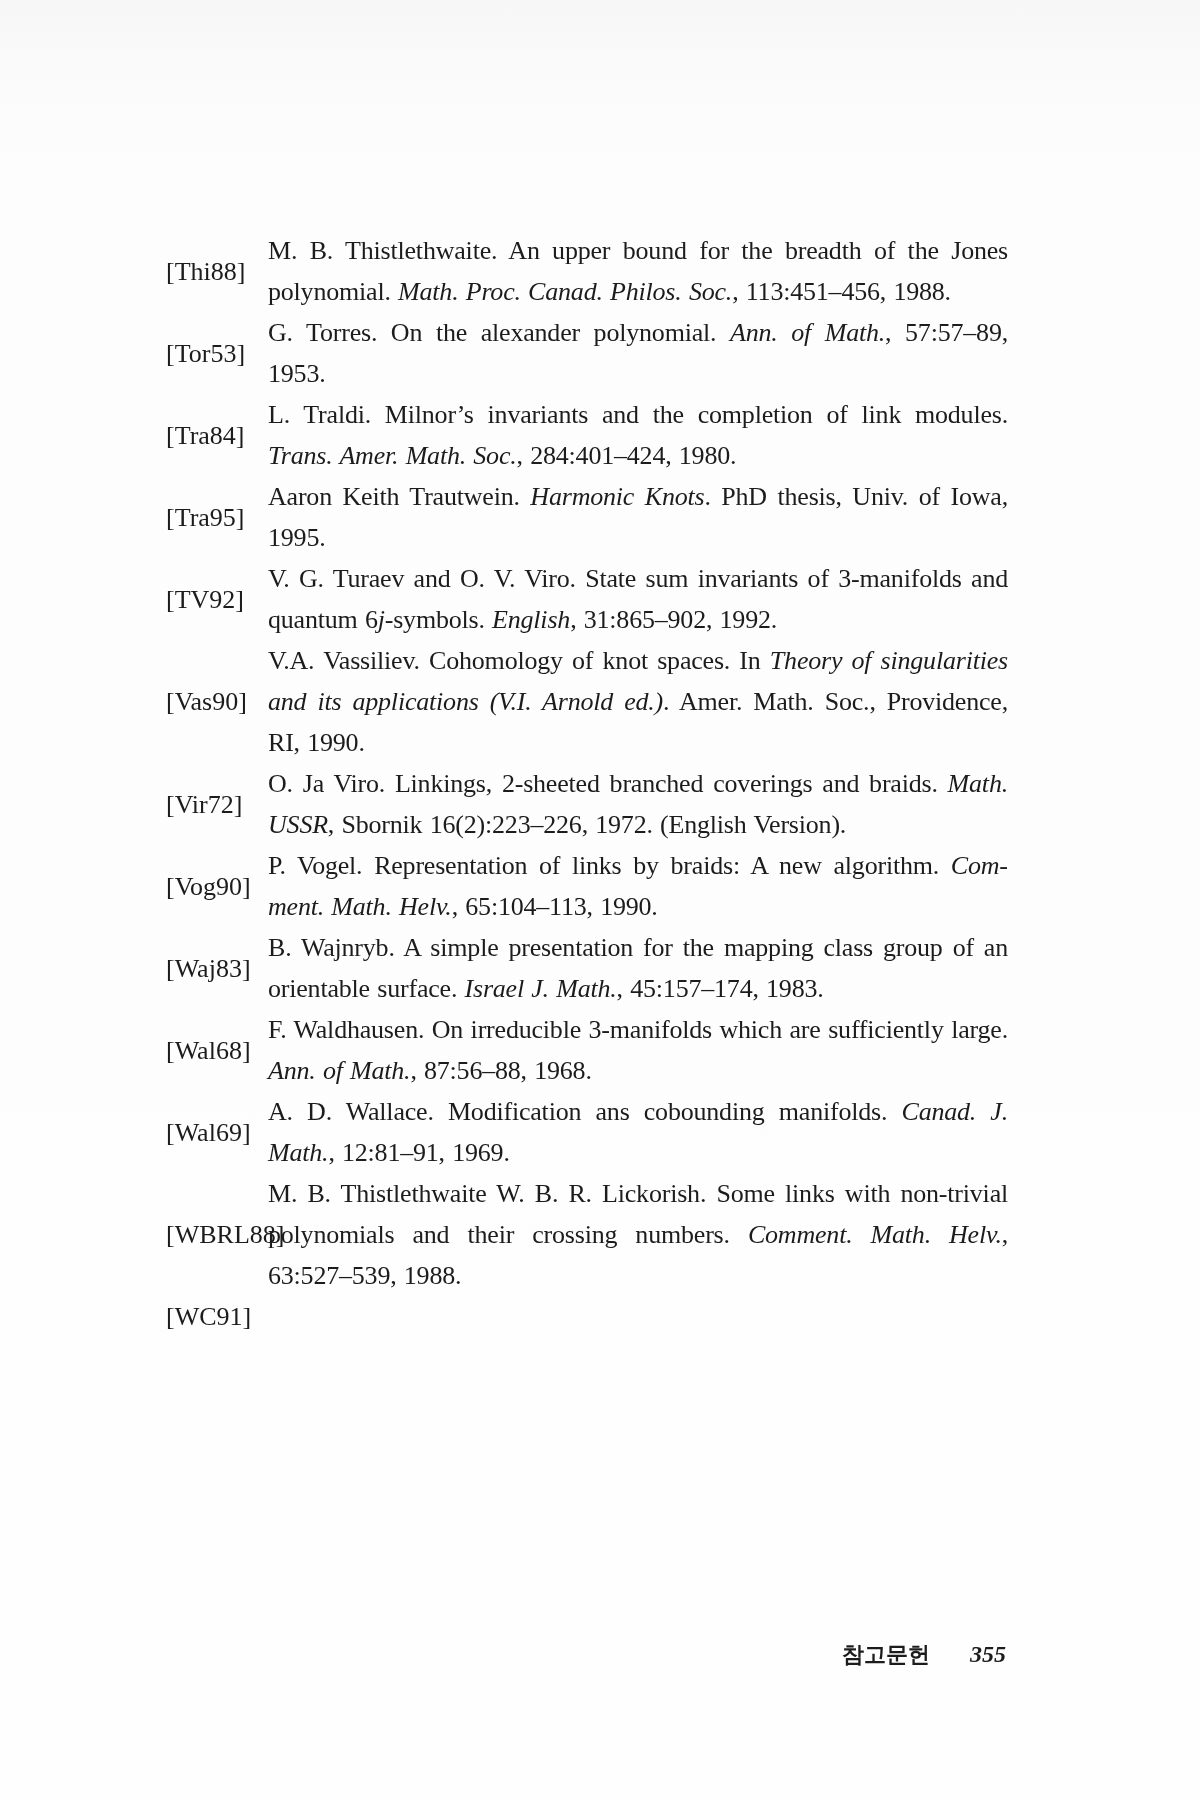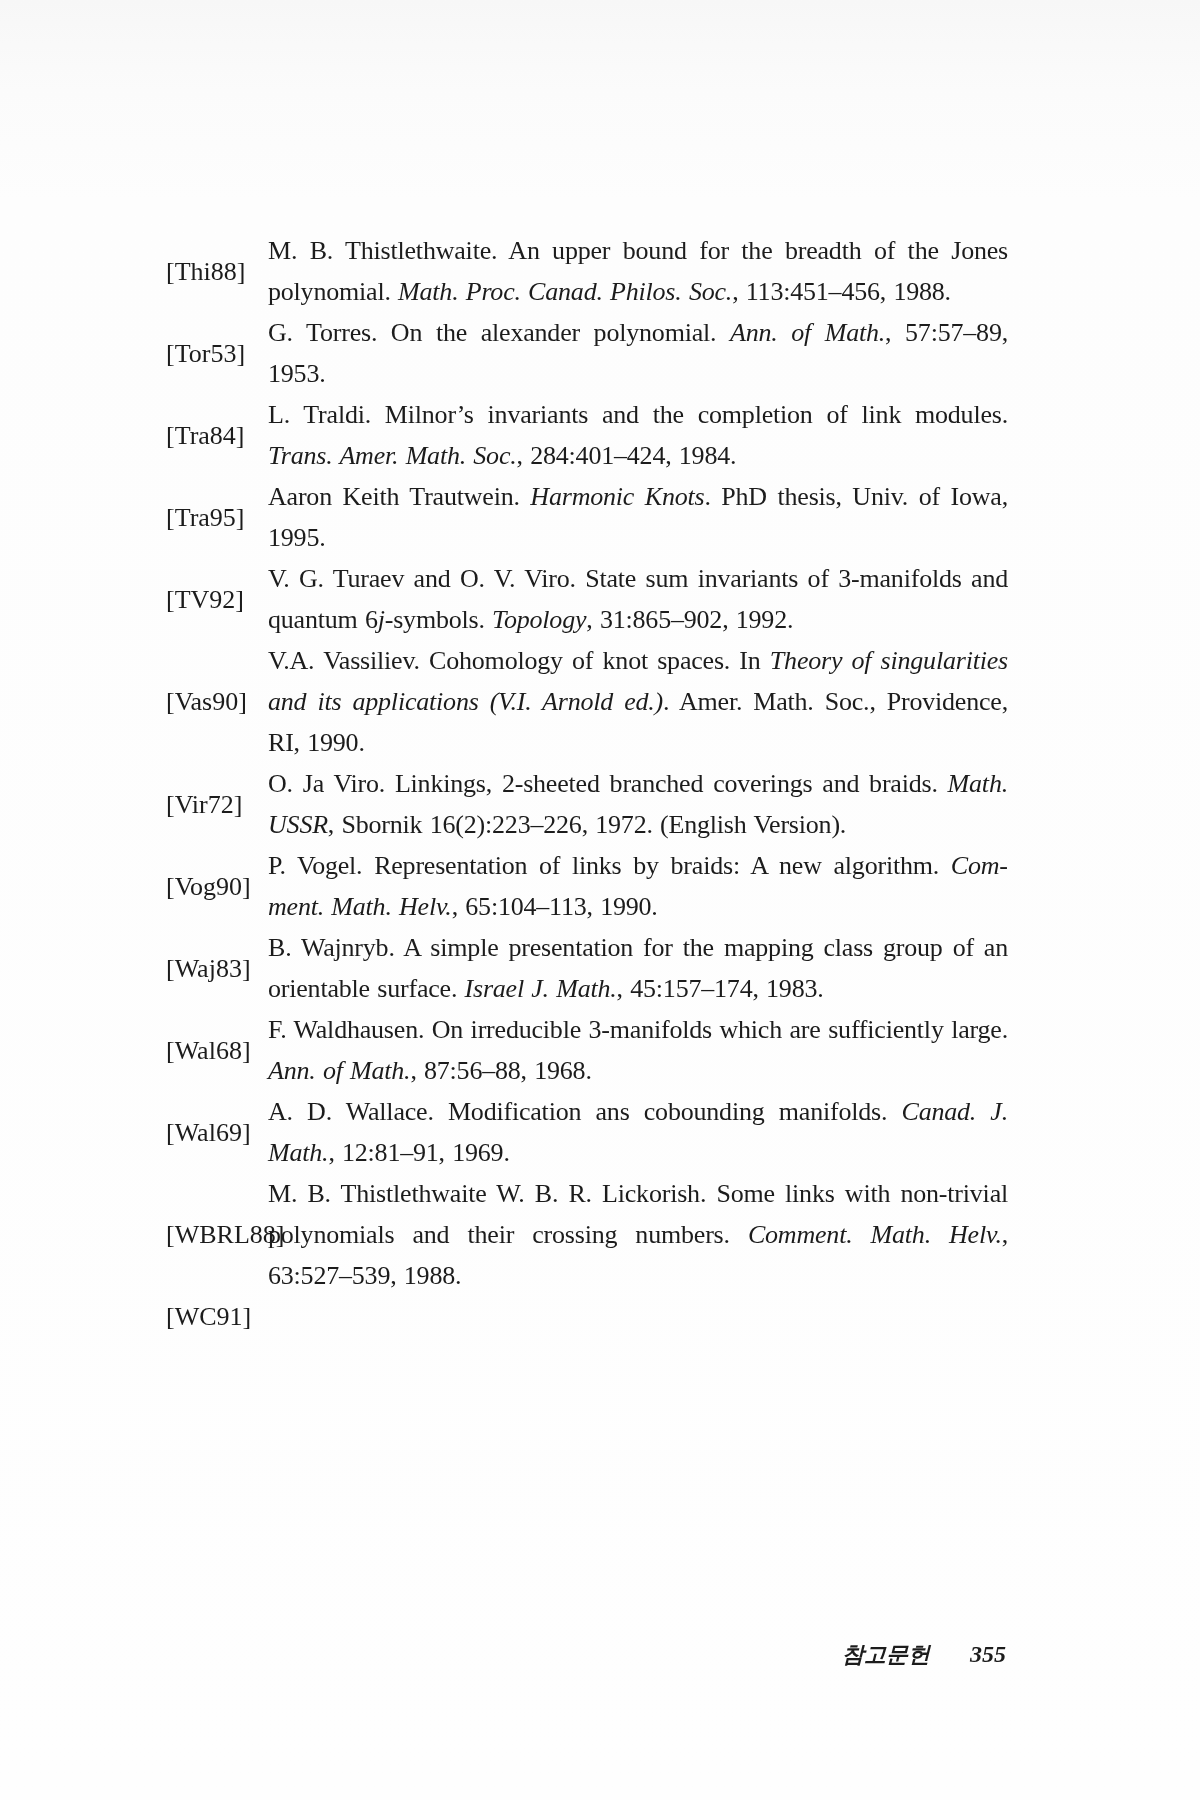--- a/index.html
+++ b/index.html
@@ -46,21 +46,20 @@
       position: absolute;
       left: 0; top: 1640px; width: 1006px;
       display: flex; justify-content: flex-end; align-items: baseline;
       font-size: 24px;
     }
     .footer .section {
       font-family: "DejaVu Sans", sans-serif;
       font-weight: bold;
       font-size: 22px;
       margin-right: 40px;
-      font-style: italic;
     }
     .footer .pageno {
       font-family: "Liberation Serif", serif;
       font-weight: bold;
       font-size: 24px;
       font-style: italic;
     }
   </style>
 </head>
 <body>
@@ -71,29 +70,29 @@
     <div class="ref">
       <div class="ref-key">[Thi88]</div>
       <div class="ref-body"><span>M. B. Thistlethwaite. An upper bound for the breadth of the Jones polynomial. </span><i>Math. Proc. Canad. Philos. Soc.</i><span>, 113:451–456, 1988.</span></div>
     </div>
     <div class="ref">
       <div class="ref-key">[Tor53]</div>
       <div class="ref-body"><span>G. Torres. On the alexander polynomial. </span><i>Ann. of Math.</i><span>, 57:57–89, 1953.</span></div>
     </div>
     <div class="ref">
       <div class="ref-key">[Tra84]</div>
-      <div class="ref-body"><span>L. Traldi. Milnor’s invariants and the completion of link modules. </span><i>Trans. Amer. Math. Soc.</i><span>, 284:401–424, 1984.</span></div>
+      <div class="ref-body"><span>L. Traldi. Milnor’s invariants and the completion of link modules. </span><i>Trans. Amer. Math. Soc.</i><span>, 284:401–424, 1980.</span></div>
     </div>
     <div class="ref">
       <div class="ref-key">[Tra95]</div>
       <div class="ref-body"><span>Aaron Keith Trautwein. </span><i>Harmonic Knots</i><span>. PhD thesis, Univ. of Iowa, 1995.</span></div>
     </div>
     <div class="ref">
       <div class="ref-key">[TV92]</div>
-      <div class="ref-body"><span>V. G. Turaev and O. V. Viro. State sum invariants of 3-manifolds and quantum 6</span><i>j</i><span>-symbols. </span><i>Topology</i><span>, 31:865–902, 1992.</span></div>
+      <div class="ref-body"><span>V. G. Turaev and O. V. Viro. State sum invariants of 3-manifolds and quantum 6</span><i>j</i><span>-symbols. </span><i>English</i><span>, 31:865–902, 1992.</span></div>
     </div>
     <div class="ref">
       <div class="ref-key">[Vas90]</div>
       <div class="ref-body"><span>V.A. Vassiliev. Cohomology of knot spaces. In </span><i>Theory of singularities and its applications (V.I. Arnold ed.)</i><span>. Amer. Math. Soc., Providence, RI, 1990.</span></div>
     </div>
     <div class="ref">
       <div class="ref-key">[Vir72]</div>
       <div class="ref-body"><span>O. Ja Viro. Linkings, 2-sheeted branched coverings and braids. </span><i>Math. USSR</i><span>, Sbornik 16(2):223–226, 1972. (English Version).</span></div>
     </div>
     <div class="ref">

